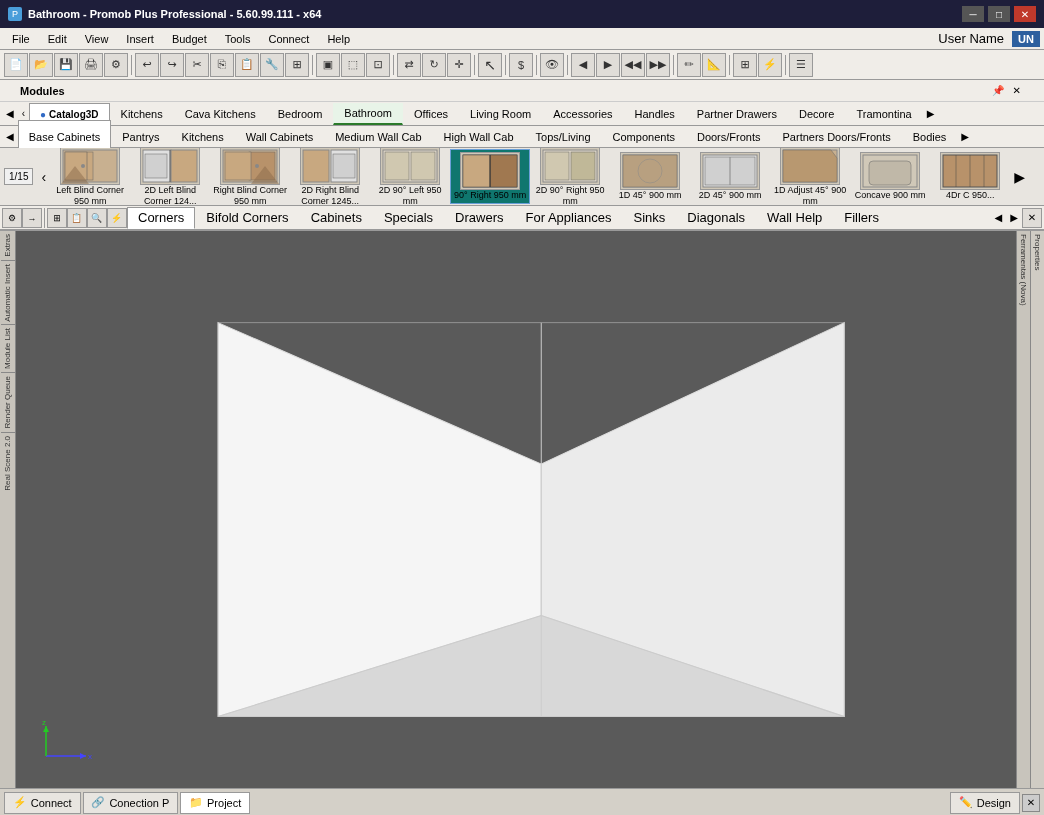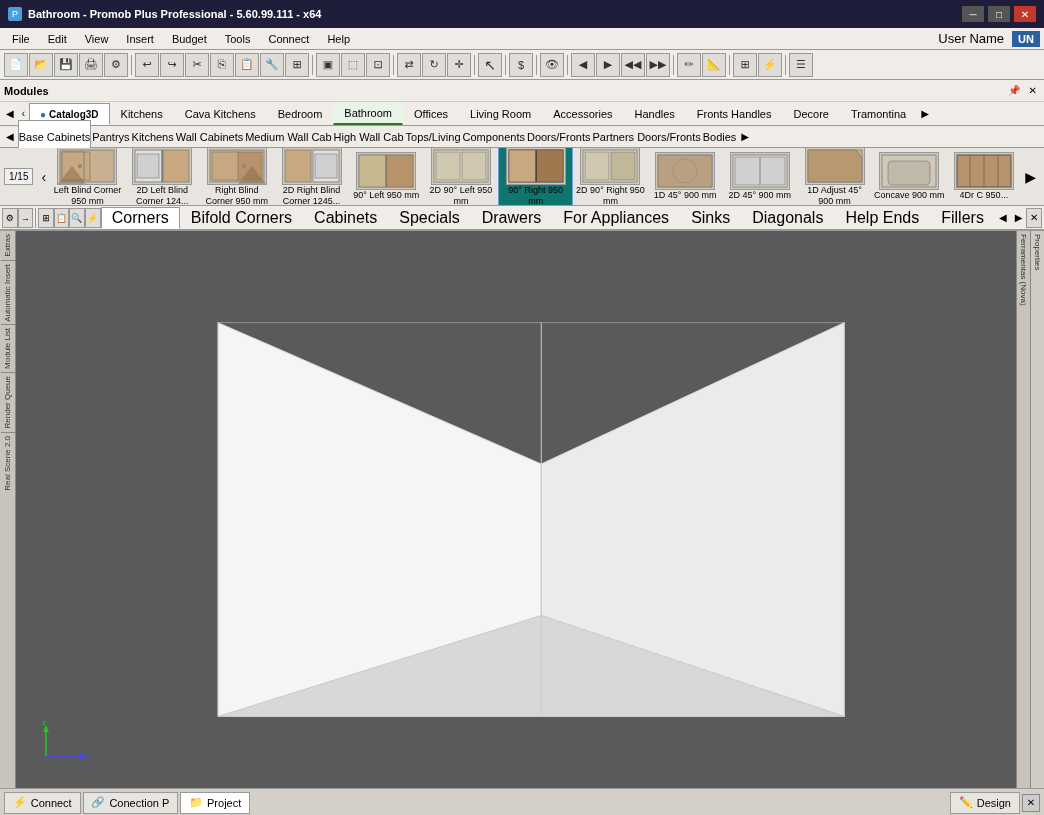--- a/index.html
+++ b/index.html
@@ -71,21 +71,21 @@
     
     .modules-bar {
       background: #f0ede8;
       border-bottom: 1px solid #999;
       display: flex;
       flex-direction: column;
     }
     .modules-header {
       display: flex;
       align-items: center;
-      padding: 2px 4px;
+      padding: 2px 20px;
       height: 22px;
       border-bottom: 1px solid #ccc;
     }
     .modules-title { font-weight: bold; font-size: 11px; flex: 1; }
     .modules-controls { display: flex; gap: 2px; }
     .pin-btn { font-size: 10px; cursor: pointer; padding: 1px 3px; }
 
     .tabs-row {
       display: flex;
       align-items: center;
@@ -113,21 +113,21 @@
 
     .subtabs-row {
       display: flex;
       align-items: center;
       background: #f0ede8;
       height: 22px;
       padding: 0 2px;
       border-bottom: 1px solid #999;
     }
     .subtab-item {
-      padding: 2px 0;
+      padding: 2px 10px;
       cursor: pointer;
       font-size: 11px;
       border: 1px solid transparent;
       height: 34px;
       display: flex; align-items: center;
       white-space: nowrap;
     }
     .subtab-item.active {
       background: white;
       border-color: #999;
@@ -184,21 +184,21 @@
       align-items: center;
       background: #f0ede8;
       height: 24px;
       padding: 0 2px;
       border-bottom: 1px solid #999;
       gap: 0;
     }
     .subcat-item {
       padding: 3px 10px;
       cursor: pointer;
-      font-size: 16px;
+      font-size: 13px;
       border: 1px solid transparent;
       height: 22px;
       display: flex; align-items: center;
       white-space: nowrap;
       text-align: right;
     }
     .subcat-item.active {
       background: white;
       border-color: #999 #999 white #999;
     }
@@ -406,21 +406,21 @@
     <div class="tab-item">
         <span>Living Room</span>
       </div>
     <div class="tab-item">
         <span>Accessories</span>
       </div>
     <div class="tab-item">
         <span>Handles</span>
       </div>
     <div class="tab-item">
-        <span>Fronts Handles</span>
+        <span>Partner Drawers</span>
       </div>
     <div class="tab-item">
         <span>Decore</span>
       </div>
     <div class="tab-item">
         <span>Tramontina</span>
       </div>
     <span class="tab-arrow">▶</span>
   </div>
 
@@ -504,31 +504,20 @@
     </div>
     <div class="cabinet-item">
       <div class="cabinet-thumb">
         <svg width="58" height="36" viewBox="0 0 58 36">
           <rect x="2" y="2" width="26" height="32" fill="#c8a880" stroke="#888" stroke-width="1"></rect>
           <rect x="30" y="2" width="26" height="32" fill="#e0e0e0" stroke="#888" stroke-width="1"></rect>
           <rect x="32" y="6" width="22" height="24" fill="#d0d0d0" stroke="#666" stroke-width="0.5"></rect>
         </svg>
       </div>
       <div class="cabinet-label">2D Right Blind Corner 1245...</div>
-    </div>
-    <div class="cabinet-item">
-      <div class="cabinet-thumb">
-        <svg width="58" height="36" viewBox="0 0 58 36">
-          <rect x="2" y="2" width="54" height="32" fill="#c8a880" stroke="#888" stroke-width="1"></rect>
-          <polygon points="29,2 56,2 56,34 29,34" fill="#b8926a" stroke="#666" stroke-width="0.5"></polygon>
-          <polygon points="29,2 2,2 2,34 29,34" fill="#c8b890" stroke="#666" stroke-width="0.5"></polygon>
-          <line x1="29" y1="2" x2="29" y2="34" stroke="#555" stroke-width="0.5"></line>
-        </svg>
-      </div>
-      <div class="cabinet-label">90° Left 950 mm</div>
     </div>
     <div class="cabinet-item">
       <div class="cabinet-thumb">
         <svg width="58" height="36" viewBox="0 0 58 36">
           <rect x="2" y="2" width="54" height="32" fill="#e0d8c8" stroke="#888" stroke-width="1"></rect>
           <rect x="4" y="4" width="24" height="28" fill="#d0c8b0" stroke="#666" stroke-width="0.5"></rect>
           <rect x="30" y="4" width="24" height="28" fill="#d0c8b0" stroke="#666" stroke-width="0.5"></rect>
         </svg>
       </div>
       <div class="cabinet-label">2D 90° Left 950 mm</div>
@@ -646,21 +635,21 @@
     <div class="subcat-item">
         <span>For Appliances</span>
       </div>
     <div class="subcat-item">
         <span>Sinks</span>
       </div>
     <div class="subcat-item">
         <span>Diagonals</span>
       </div>
     <div class="subcat-item">
-        <span>Help Ends</span>
+        <span>Wall Help</span>
       </div>
     <div class="subcat-item">
         <span>Fillers</span>
       </div>
     <span style="margin-left:auto;" class="tab-arrow">◀</span>
     <span class="tab-arrow">▶</span>
     <button class="toolbar-btn" style="width:20px;height:20px;">✕</button>
   </div>
 </div>
 

